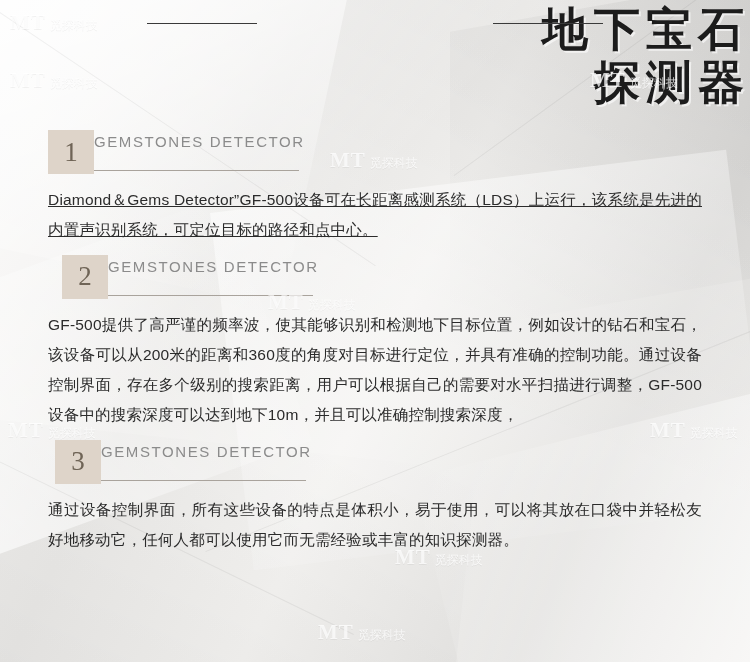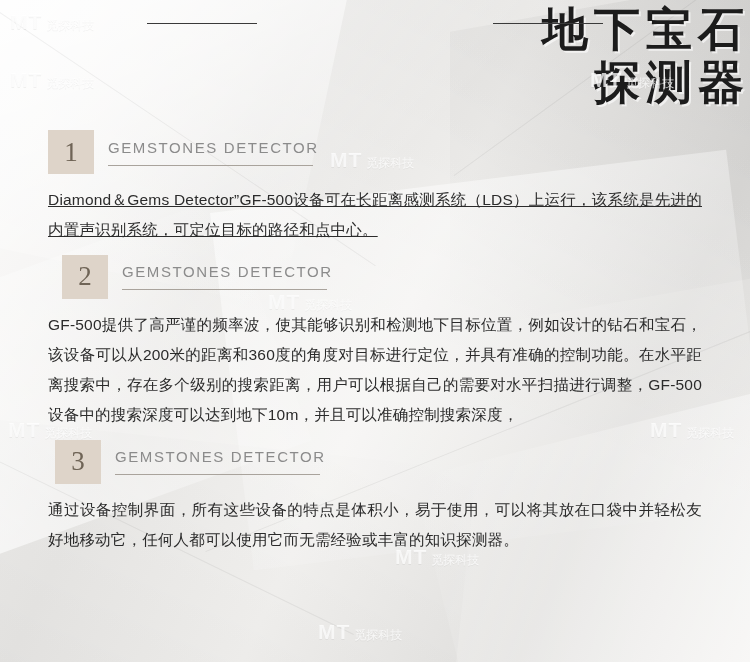--- a/index.html
+++ b/index.html
@@ -77,21 +77,21 @@
     letter-spacing: 1px;
     white-space: nowrap;
     pointer-events: none;
     text-shadow: 0 1px 0 rgba(0,0,0,0.05);
     font-weight: bold;
   }
   .wm .mt {
     font-size: 21px;
     font-weight: bold;
     margin-right: 4px;
-    font-family: Liberation Sans, sans-serif;
+    font-family: Liberation Serif, serif;
   }
   .wm .cn { font-size: 12px; font-weight: normal; letter-spacing: 0; }
   .wm-a { top: 68px;  left: 10px; }
   .wm-b { top: 68px;  left: 590px; }
   .wm-c { top: 148px; left: 330px; }
   .wm-d { top: 290px; left: 268px; opacity: 0.85; }
   .wm-e { top: 418px; left: 8px; }
   .wm-f { top: 418px; left: 650px; }
   .wm-h { top: 545px; left: 395px; }
   .wm-i { top: 620px; left: 318px; }
@@ -149,23 +149,22 @@
     background: #ded4c9;
     color: #6f6456;
     font-family: "Liberation Serif", serif;
     font-size: 27px;
     display: flex;
     align-items: center;
     justify-content: center;
     flex: 0 0 auto;
   }
   .sec-label-wrap {
-    margin-left: 14px;
-    position: relative;
-    padding-bottom: 10px;
+    position: relative;
+    padding-bottom: 21px;
     flex: 0 0 auto;
   }
   .sec-label {
     font-size: 15px;
     letter-spacing: 1.6px;
     color: #8b8b8b;
     font-family: "Liberation Sans", sans-serif;
   }
   .sec-underline {
     position: absolute;
@@ -229,21 +228,21 @@
     </div>
 
     <div class="section s2 sec2">
       <div class="sec-head">
         <div class="num-box">2</div>
         <div class="sec-label-wrap">
           <div class="sec-label">GEMSTONES DETECTOR</div>
           <div class="sec-underline"></div>
         </div>
       </div>
-      <div class="sec-body">GF-500提供了高严谨的频率波，使其能够识别和检测地下目标位置，例如设计的钻石和宝石，该设备可以从200米的距离和360度的角度对目标进行定位，并具有准确的控制功能。在水平距离搜索中，存在多个级别的搜索距离，用户可以根据自己的需要对水平扫描进行调整，GF-500设备中的搜索深度可以达到地下10m，并且可以准确控制搜索深度，</div>
+      <div class="sec-body">GF-500提供了高严谨的频率波，使其能够识别和检测地下目标位置，例如设计的钻石和宝石，该设备可以从200米的距离和360度的角度对目标进行定位，并具有准确的控制功能。通过设备控制界面，存在多个级别的搜索距离，用户可以根据自己的需要对水平扫描进行调整，GF-500设备中的搜索深度可以达到地下10m，并且可以准确控制搜索深度，</div>
     </div>
 
     <div class="section s3 sec3">
       <div class="sec-head">
         <div class="num-box">3</div>
         <div class="sec-label-wrap">
           <div class="sec-label">GEMSTONES DETECTOR</div>
           <div class="sec-underline"></div>
         </div>
       </div>

